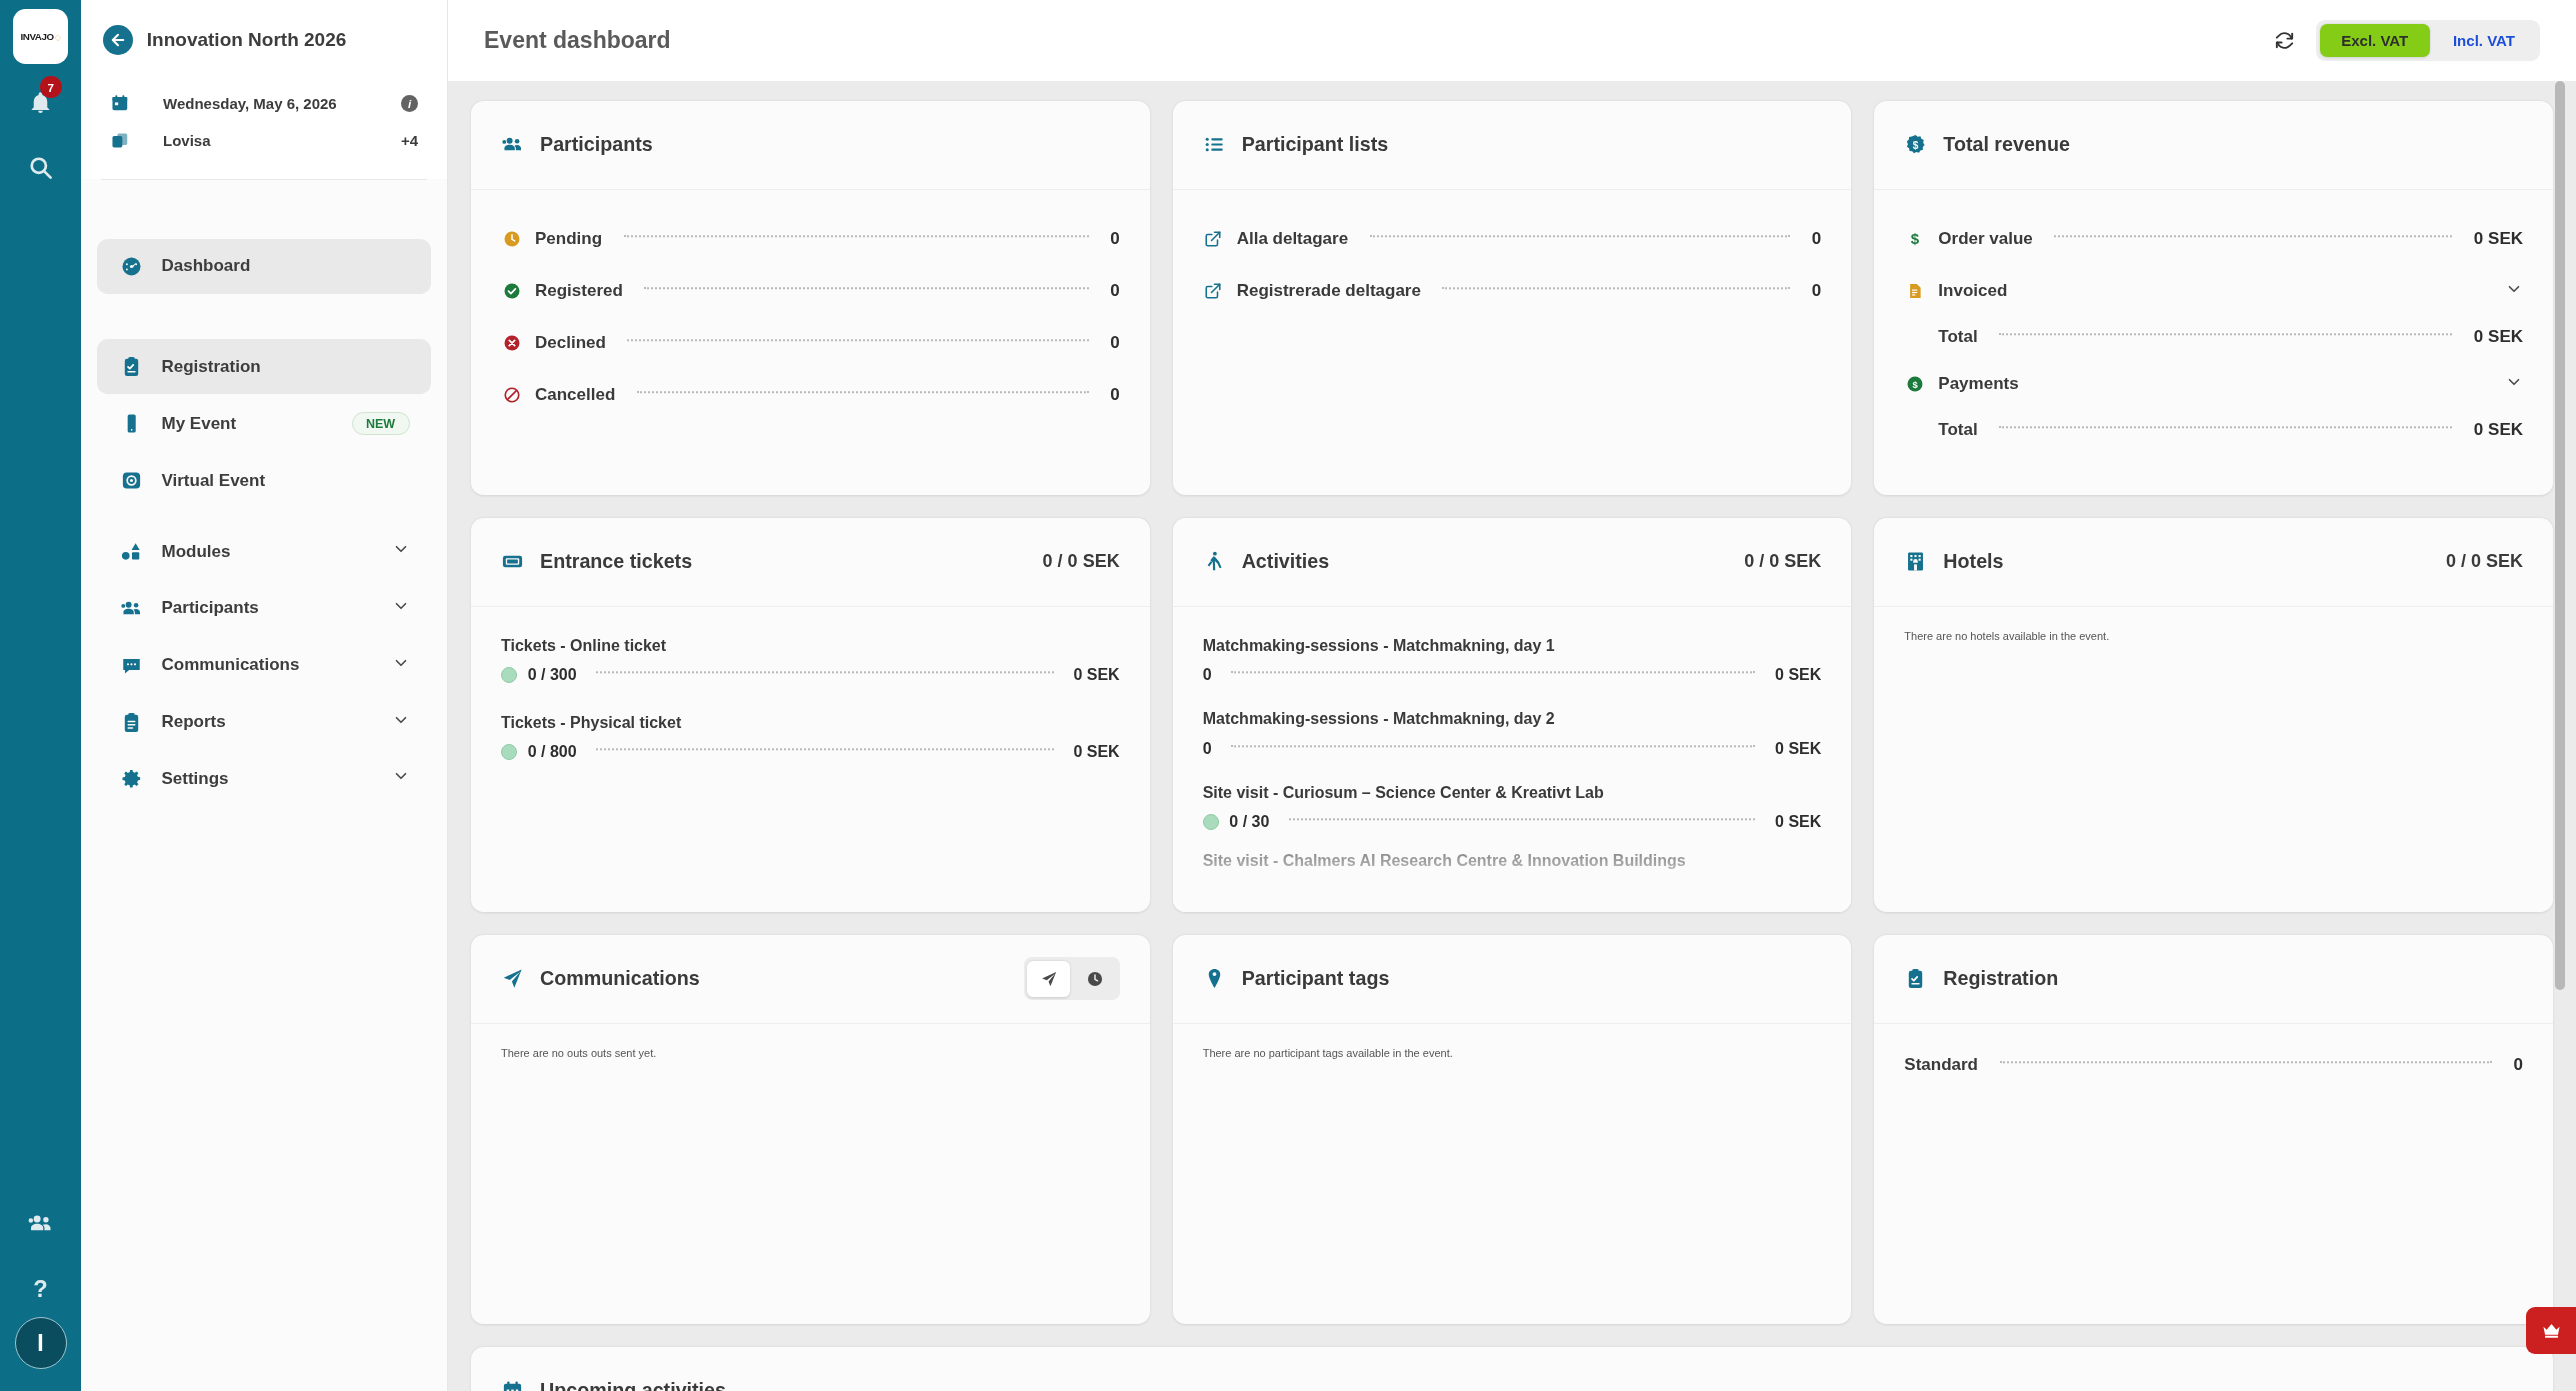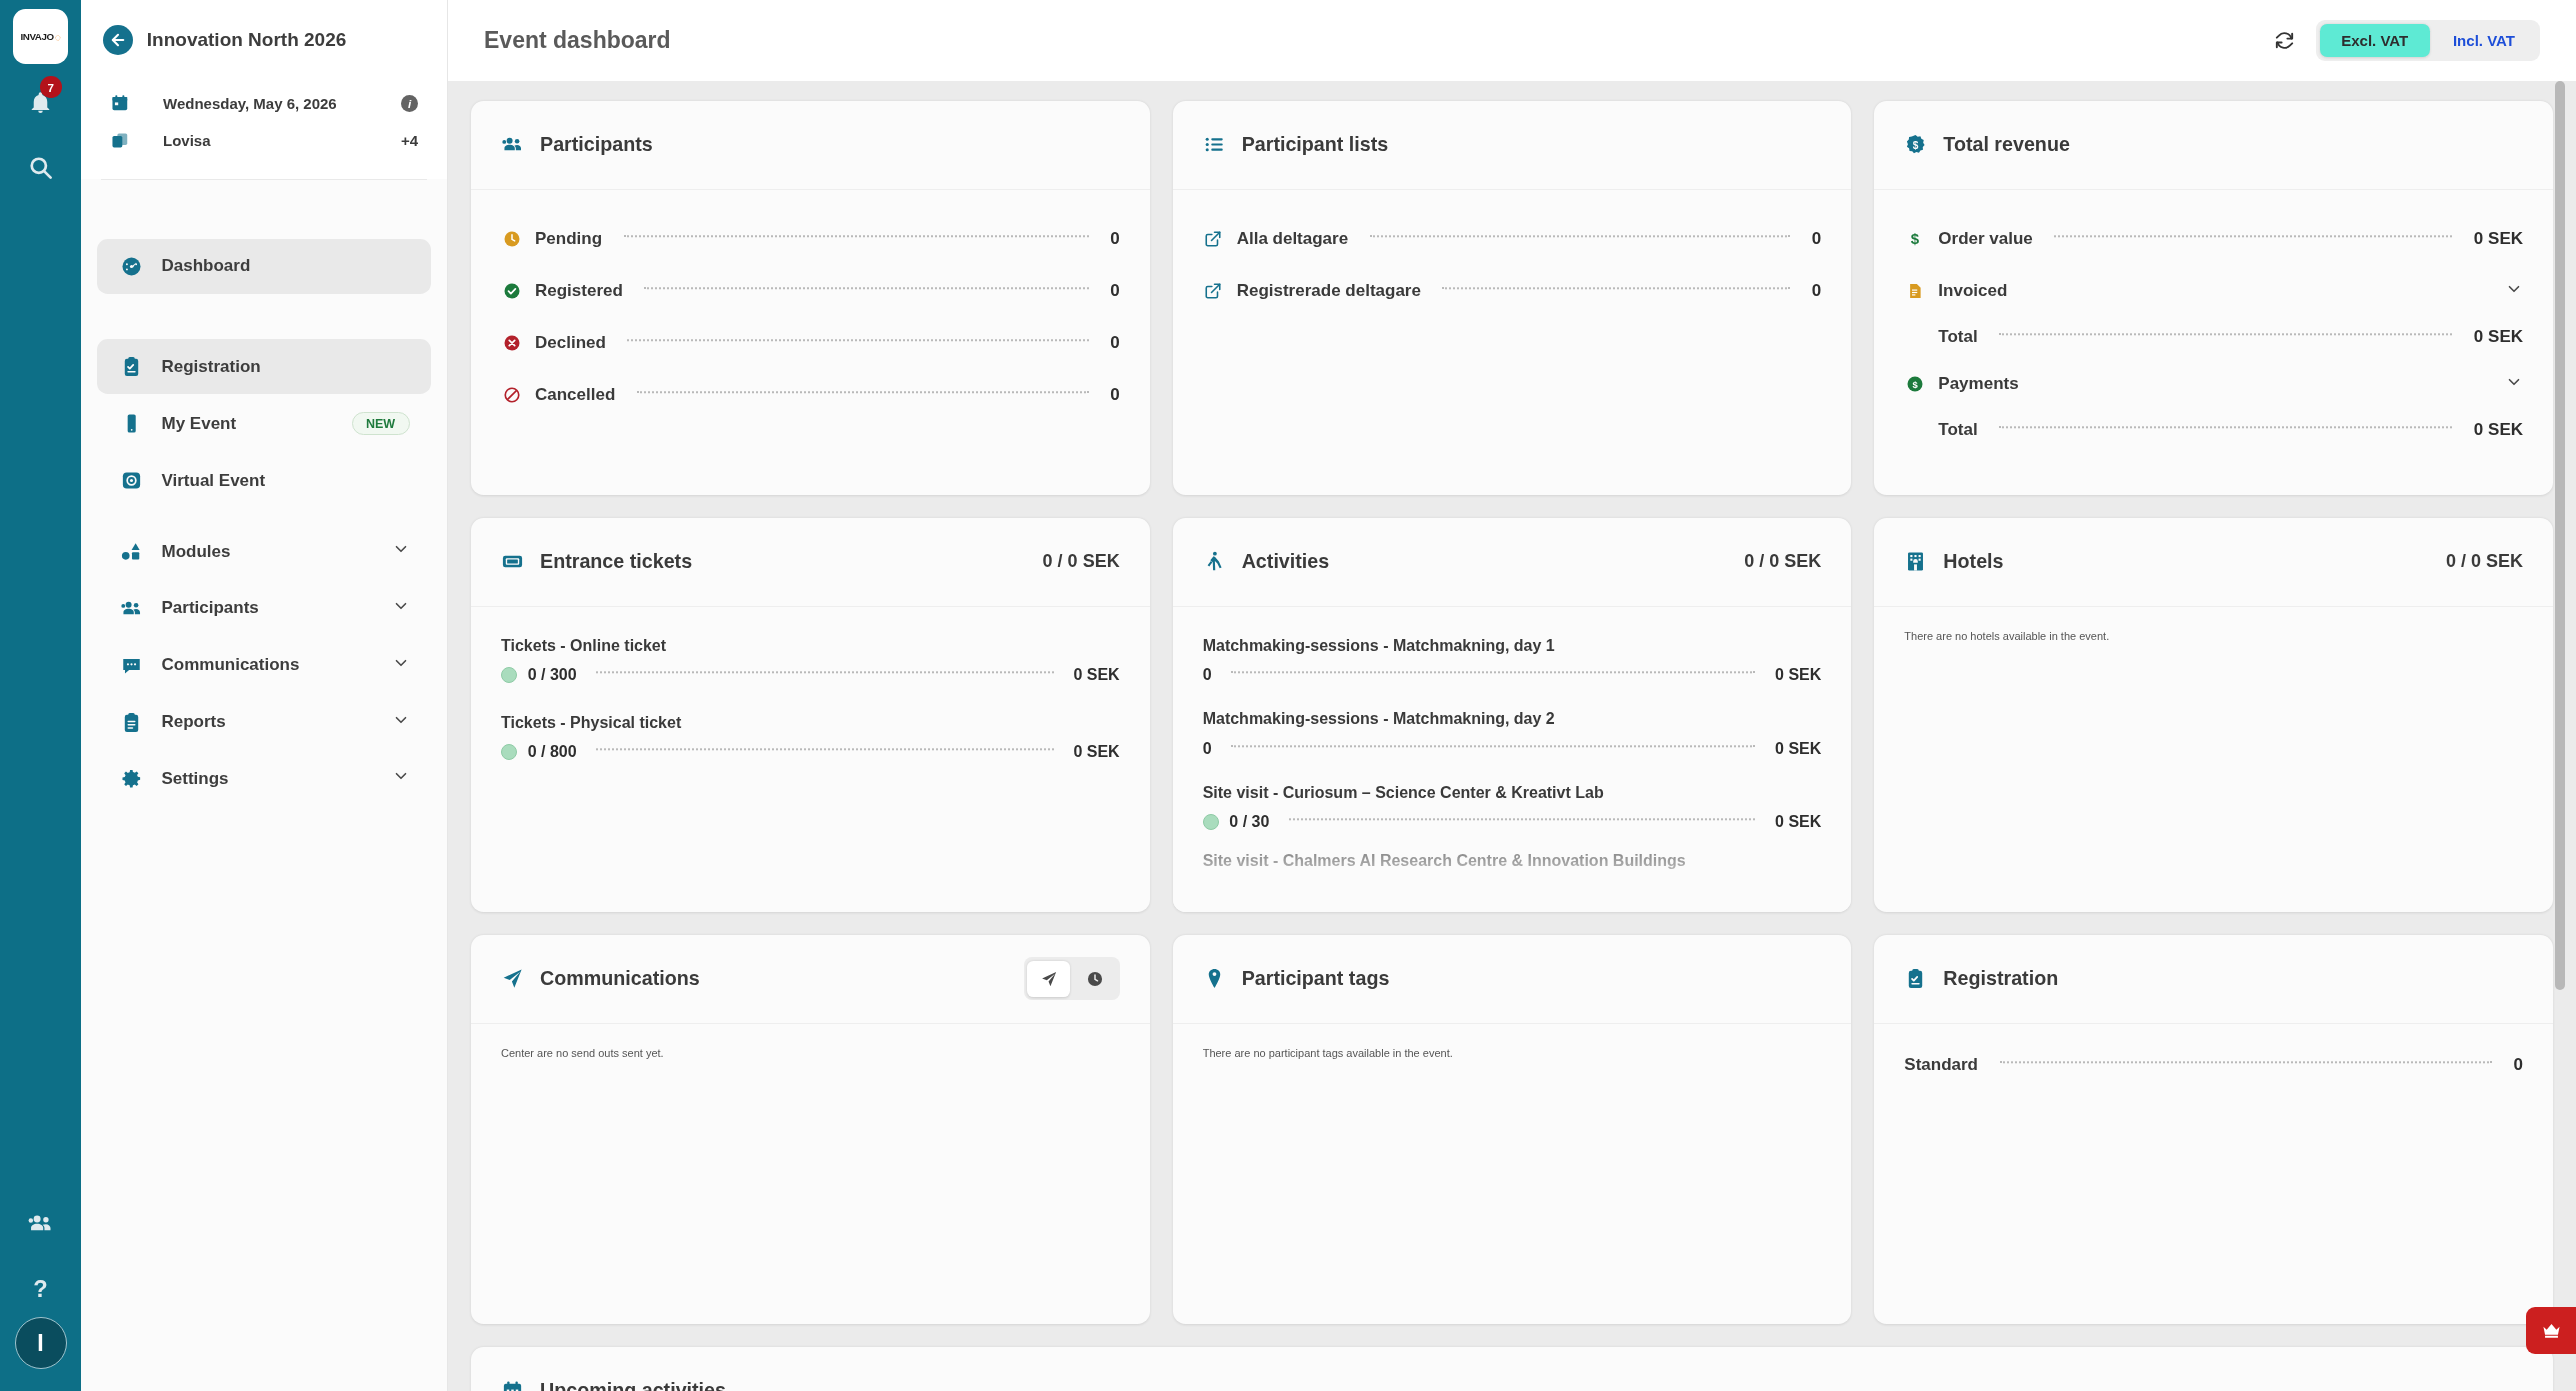--- a/index.html
+++ b/index.html
@@ -99,21 +99,21 @@
   .page-title { font-size: 23px; font-weight: 700; color: #5a5a5a; flex: 1; }
   .refresh-btn { color: #333; margin-right: 19.7px; display:flex; }
   .vat-toggle {
     background: #eeeeee; border-radius: 9px; padding: 3.6px;
     display: flex; gap: 1.8px;
   }
   .vat-opt {
     padding: 8px 21.5px; border-radius: 7.2px; font-size: 15px;
     font-weight: 700; color: #1d4ed8; cursor: pointer;
   }
-  .vat-opt.sel { background: #5eead4; color: #2e2e2e; box-shadow: 0 0.9px 2.7px rgba(0,0,0,.12); }
+  .vat-opt.sel { background: #84cc16; color: #2e2e2e; box-shadow: 0 0.9px 2.7px rgba(0,0,0,.12); }
 
   .scrollzone {
     flex: 1; background: #ebebeb; position: relative; overflow: hidden;
     padding: 19.7px 23px 0 23px;
   }
   .grid {
     display: grid; grid-template-columns: repeat(3, 1fr);
     gap: 23px; max-width: 2478px;
   }
   .card {
@@ -713,21 +713,21 @@
             </div>
             <div class="seg-btn">
               <svg width="18" height="18" viewBox="0 0 24 24" fill="currentColor">
                   <circle cx="12" cy="12" r="9.4"></circle>
                   <path d="M12 6.6v5.8l3.4 2" stroke="#ececec" stroke-width="2" fill="none" stroke-linecap="round"></path>
                 </svg>
             </div>
           </div>
         </div>
         <div class="card-body">
-          <div class="empty-msg">Center are no send outs sent yet.</div>
+          <div class="empty-msg">There are no outs outs sent yet.</div>
         </div>
       </div>
 
       <div class="card h3">
         <div class="card-head">
           <span class="card-ico">
             <svg width="23" height="23" viewBox="0 0 24 24" fill="currentColor">
                 <path d="M12 2.2c-3.4 0-6 2.4-6 5.6 0 4.2 6 14 6 14s6-9.8 6-14c0-3.2-2.6-5.6-6-5.6z"></path>
                 <circle cx="12" cy="7.4" r="2" fill="#fbfbfb"></circle>
               </svg>

